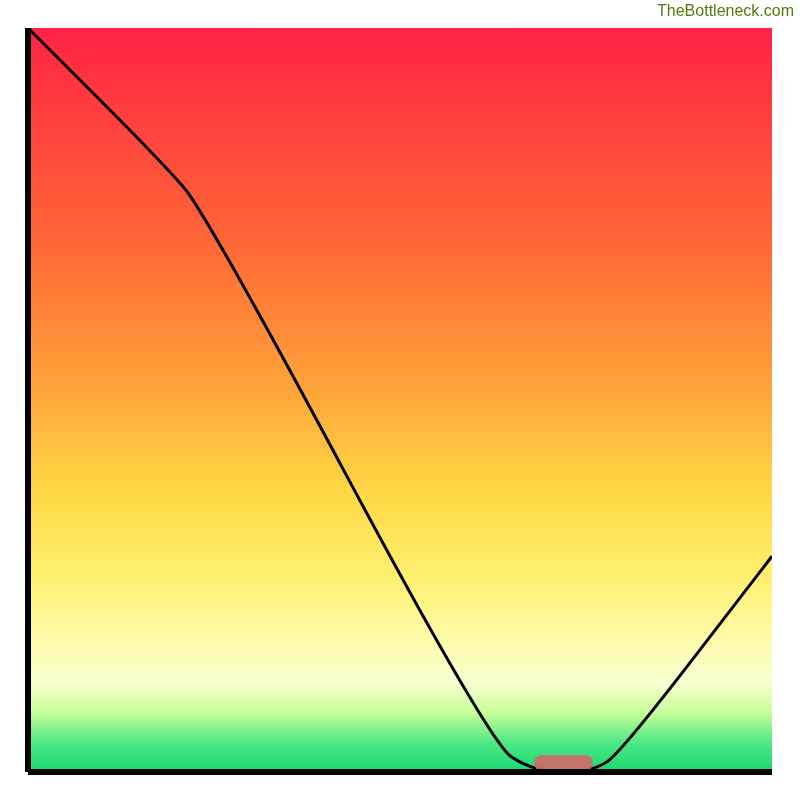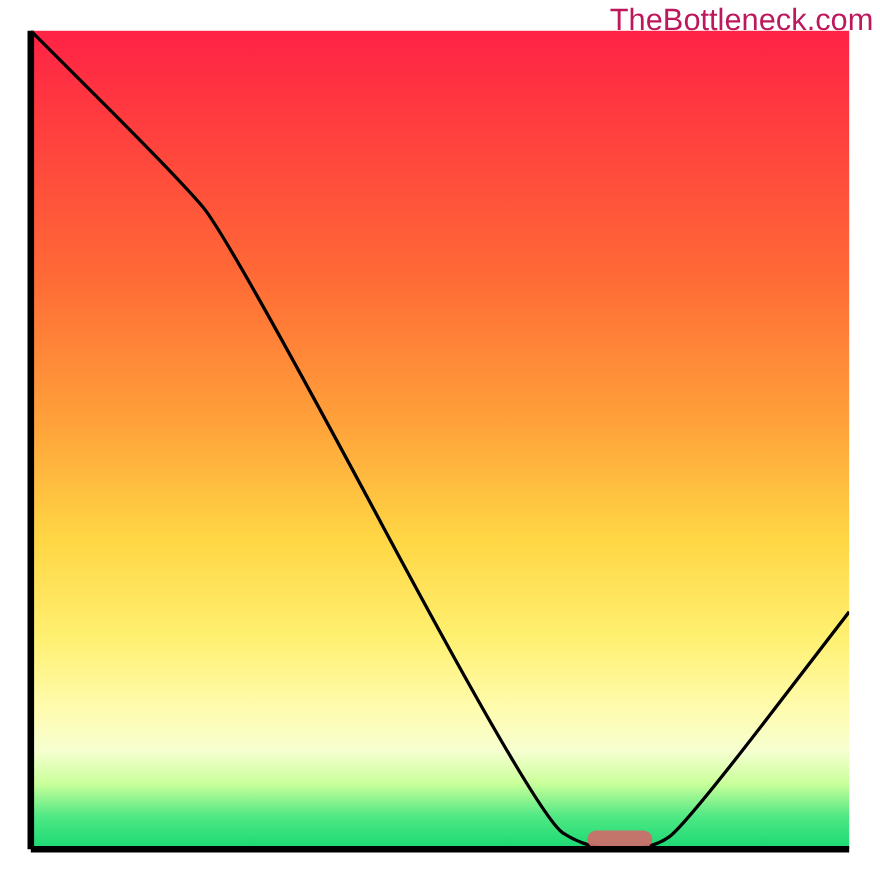--- a/index.html
+++ b/index.html
@@ -59,22 +59,22 @@
     left: 0;
     top: 0;
     width: 800px;
     height: 800px;
     pointer-events: none;
   }
   .watermark {
     position: absolute;
     right: 6px;
     top: 2px;
-    font-size: 28px;
-    color: #be185d;
+    font-size: 16px;
+    color: #4d7c0f;
     font-weight: 400;
     letter-spacing: 0px;
     user-select: none;
     margin-left: 12px;
   }
 </style>
 </head>
 <body>
 
 <div class="chart-wrap">

